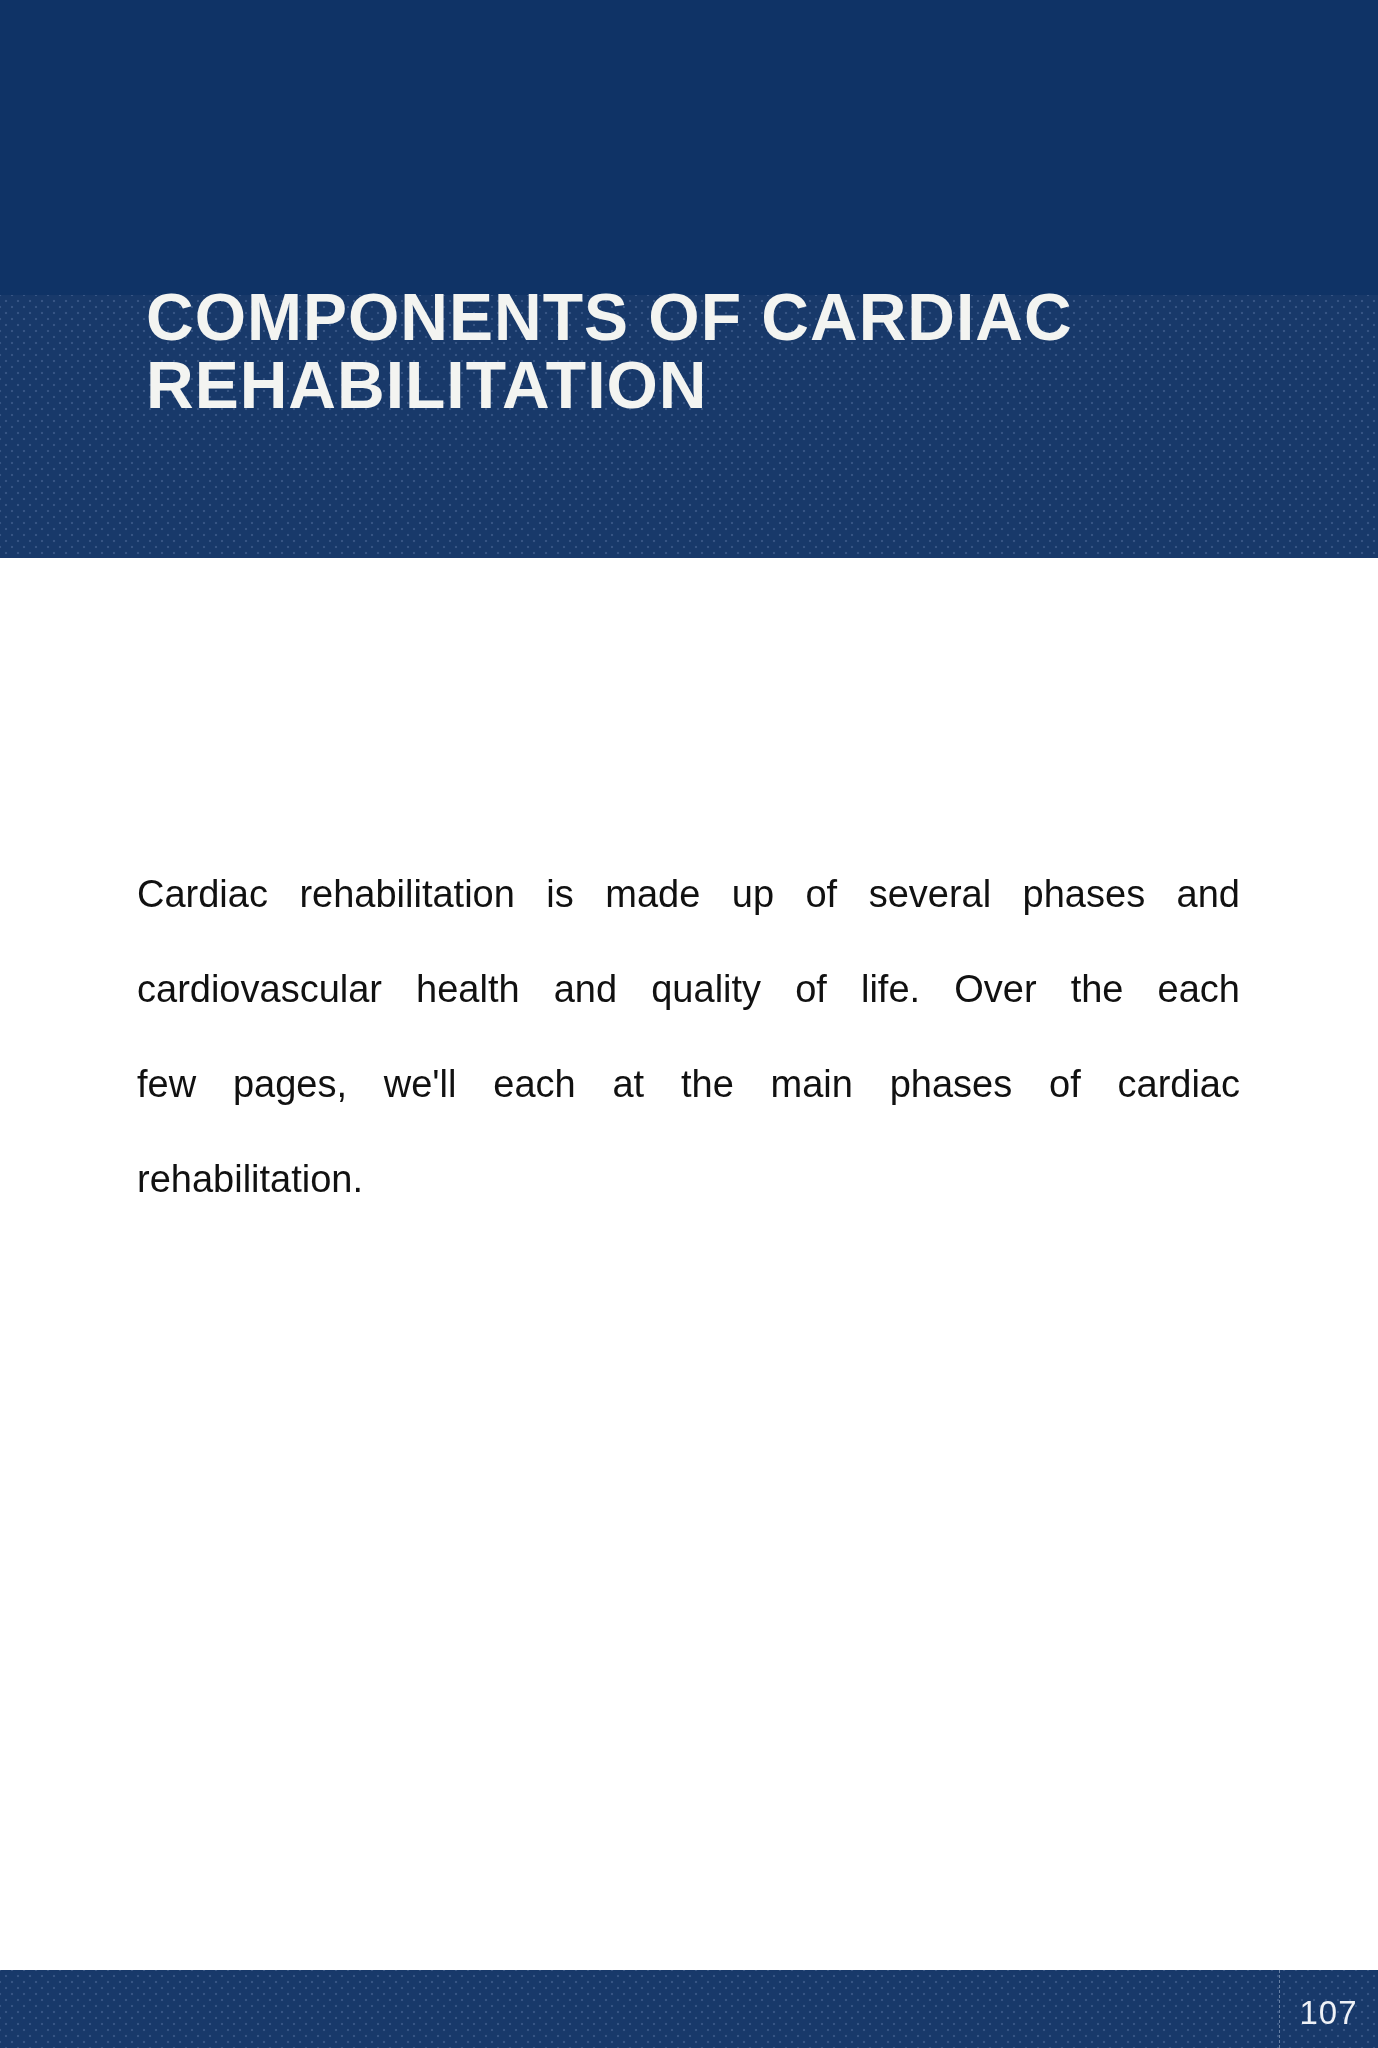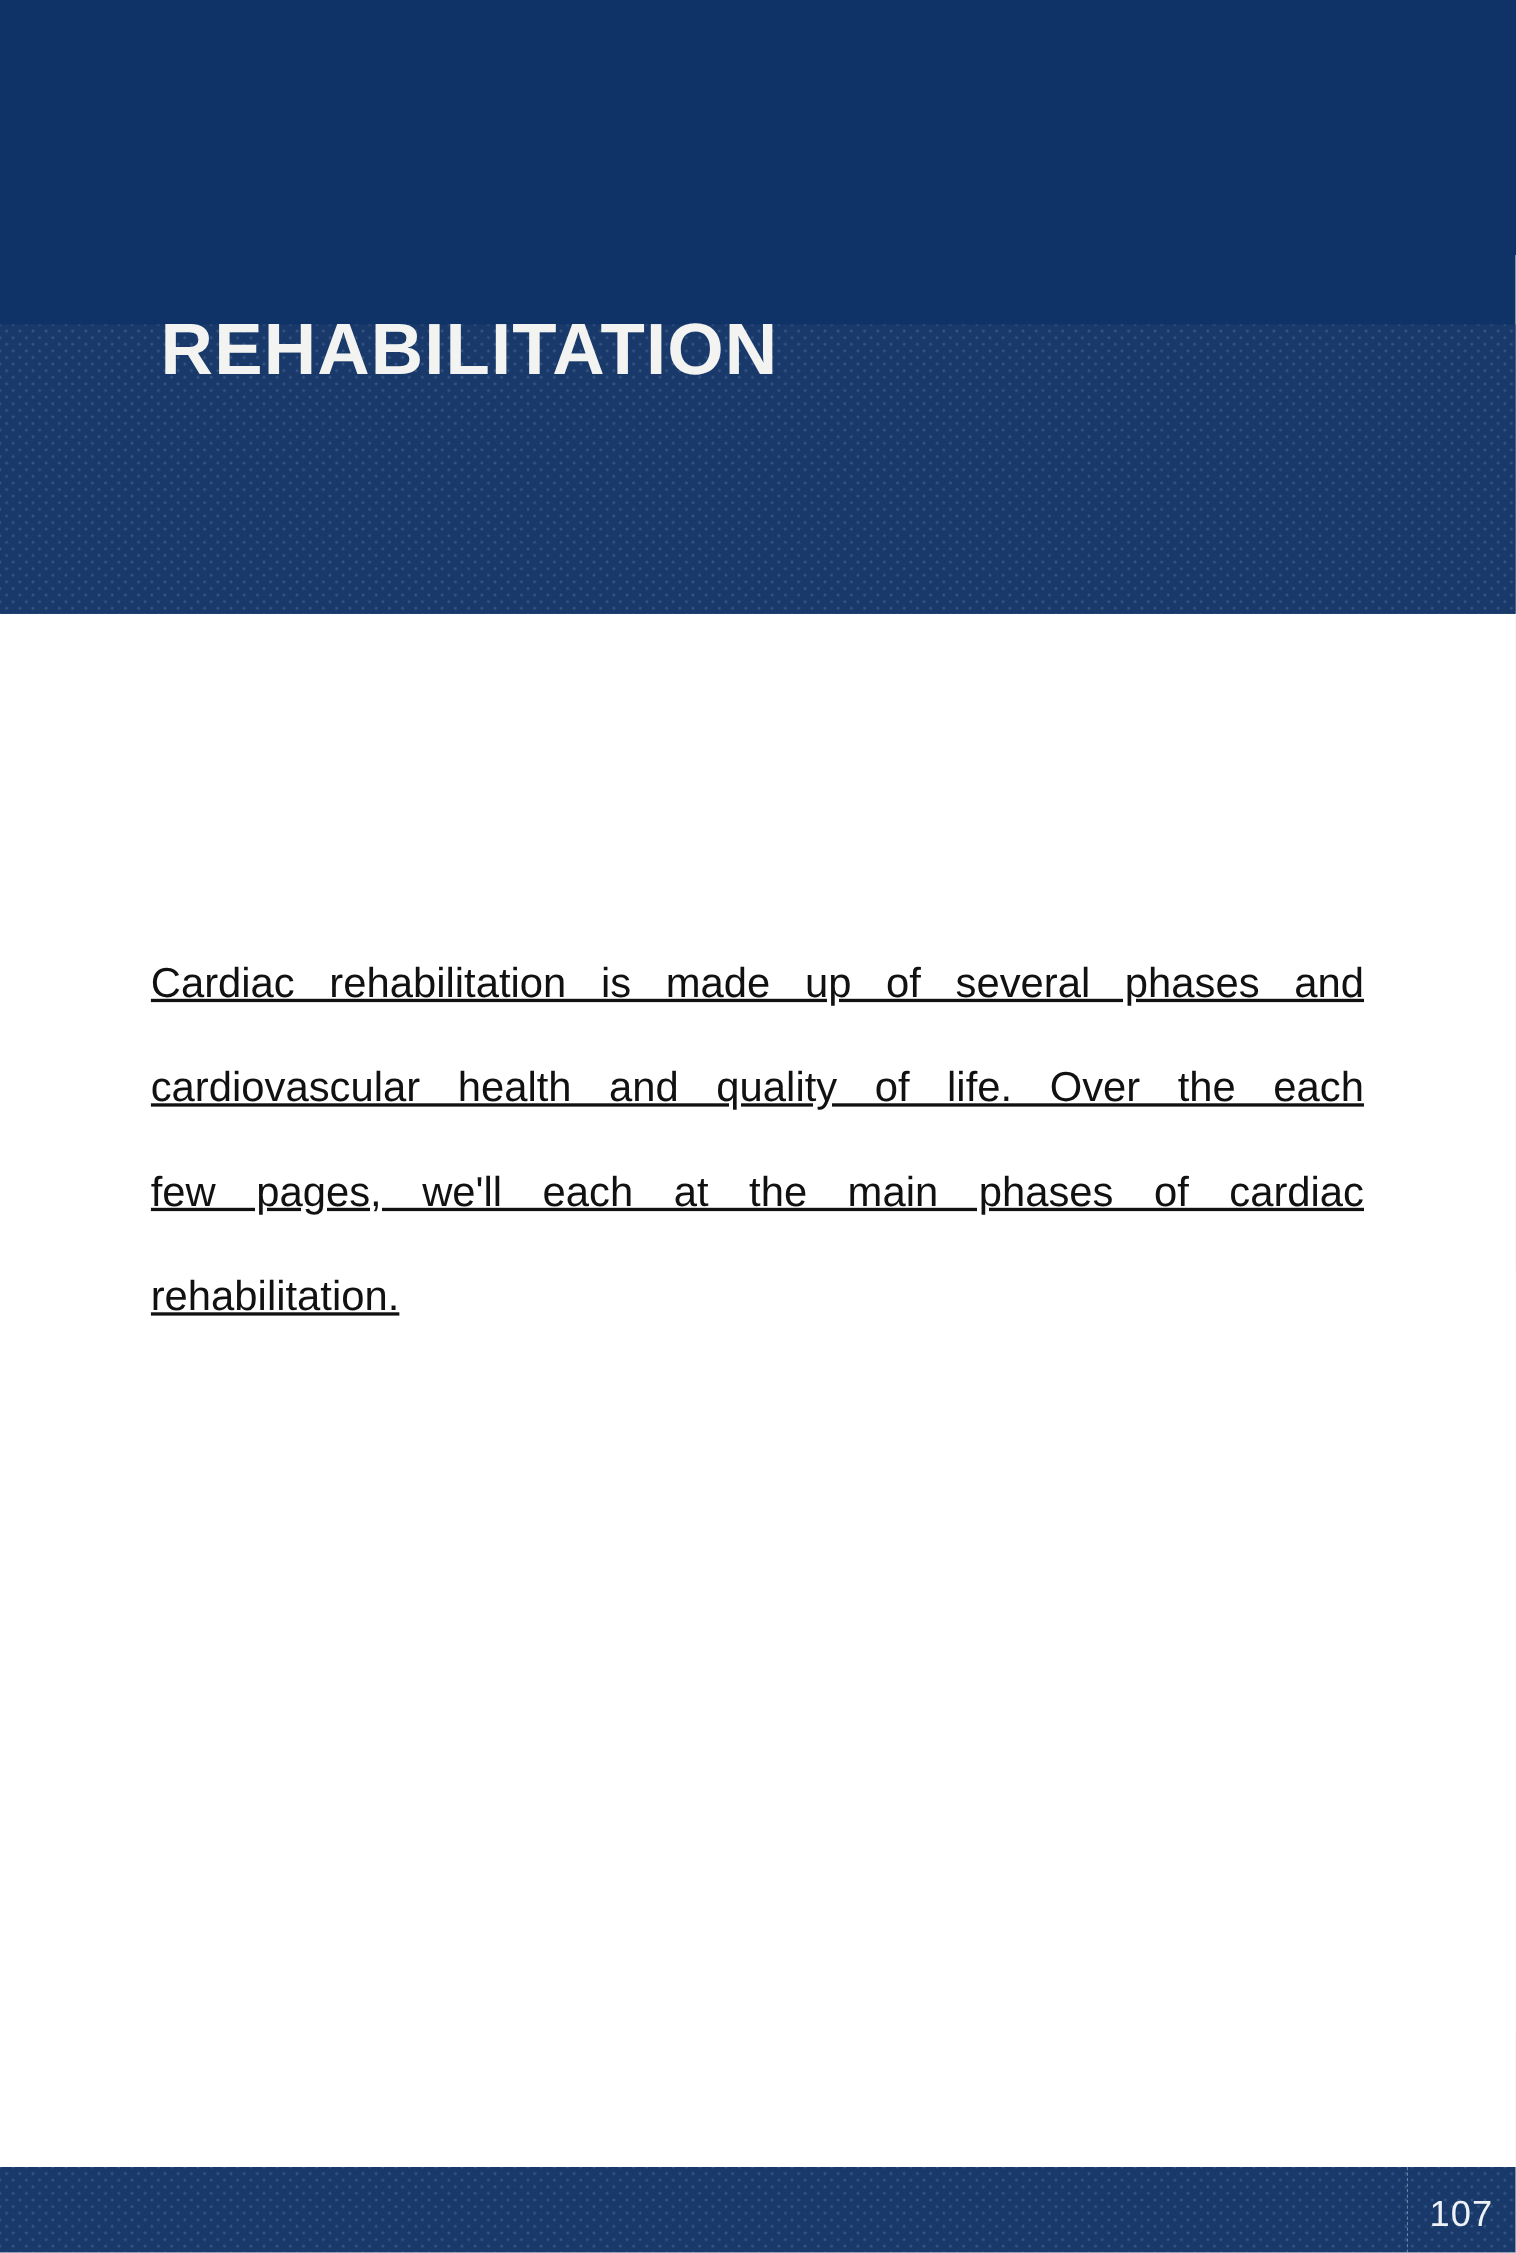--- a/index.html
+++ b/index.html
@@ -59,21 +59,20 @@
     font-family: "Liberation Sans", sans-serif;
     font-size: 38px;
   }
   .body-line {
     height: 95px;
     line-height: 95px;
     text-align: justify;
     text-align-last: justify;
     overflow: hidden;
     white-space: nowrap;
-    text-decoration: underline;
   }
   .body-line.last {
     text-align: left;
     text-align-last: left;
   }
 
   
   .footer {
     position: absolute;
     bottom: 0; left: 0;
@@ -112,20 +111,21 @@
   }
 </style>
 </head>
 <body>
 
 <div class="page">
 
   <header class="banner">
     <div class="banner-band"></div>
     <h1 class="title">
+      <span class="title-line">COMPONENTS OF CARDIAC</span>
       <span class="title-line">REHABILITATION</span>
     </h1>
   </header>
 
   <main>
     <div class="body-text">
       <div class="body-line">Cardiac rehabilitation is made up of several phases and</div>
       <div class="body-line">cardiovascular health and quality of life. Over the each</div>
       <div class="body-line">few pages, we'll each at the main phases of cardiac</div>
       <div class="body-line last">rehabilitation.</div>

